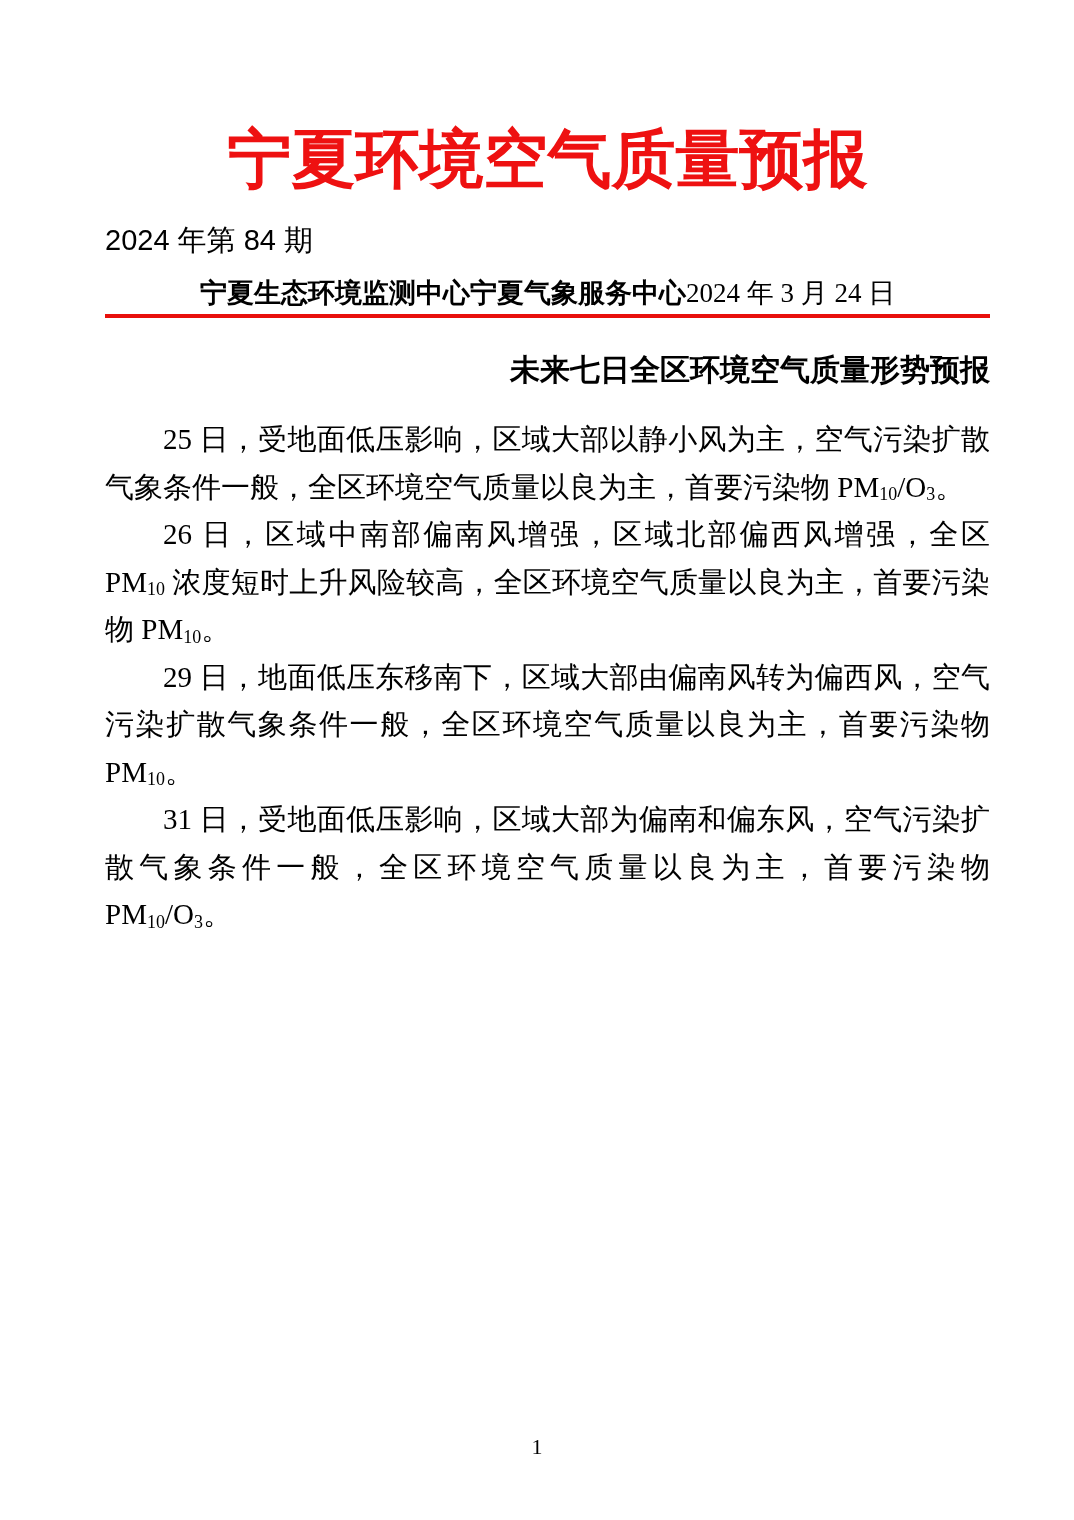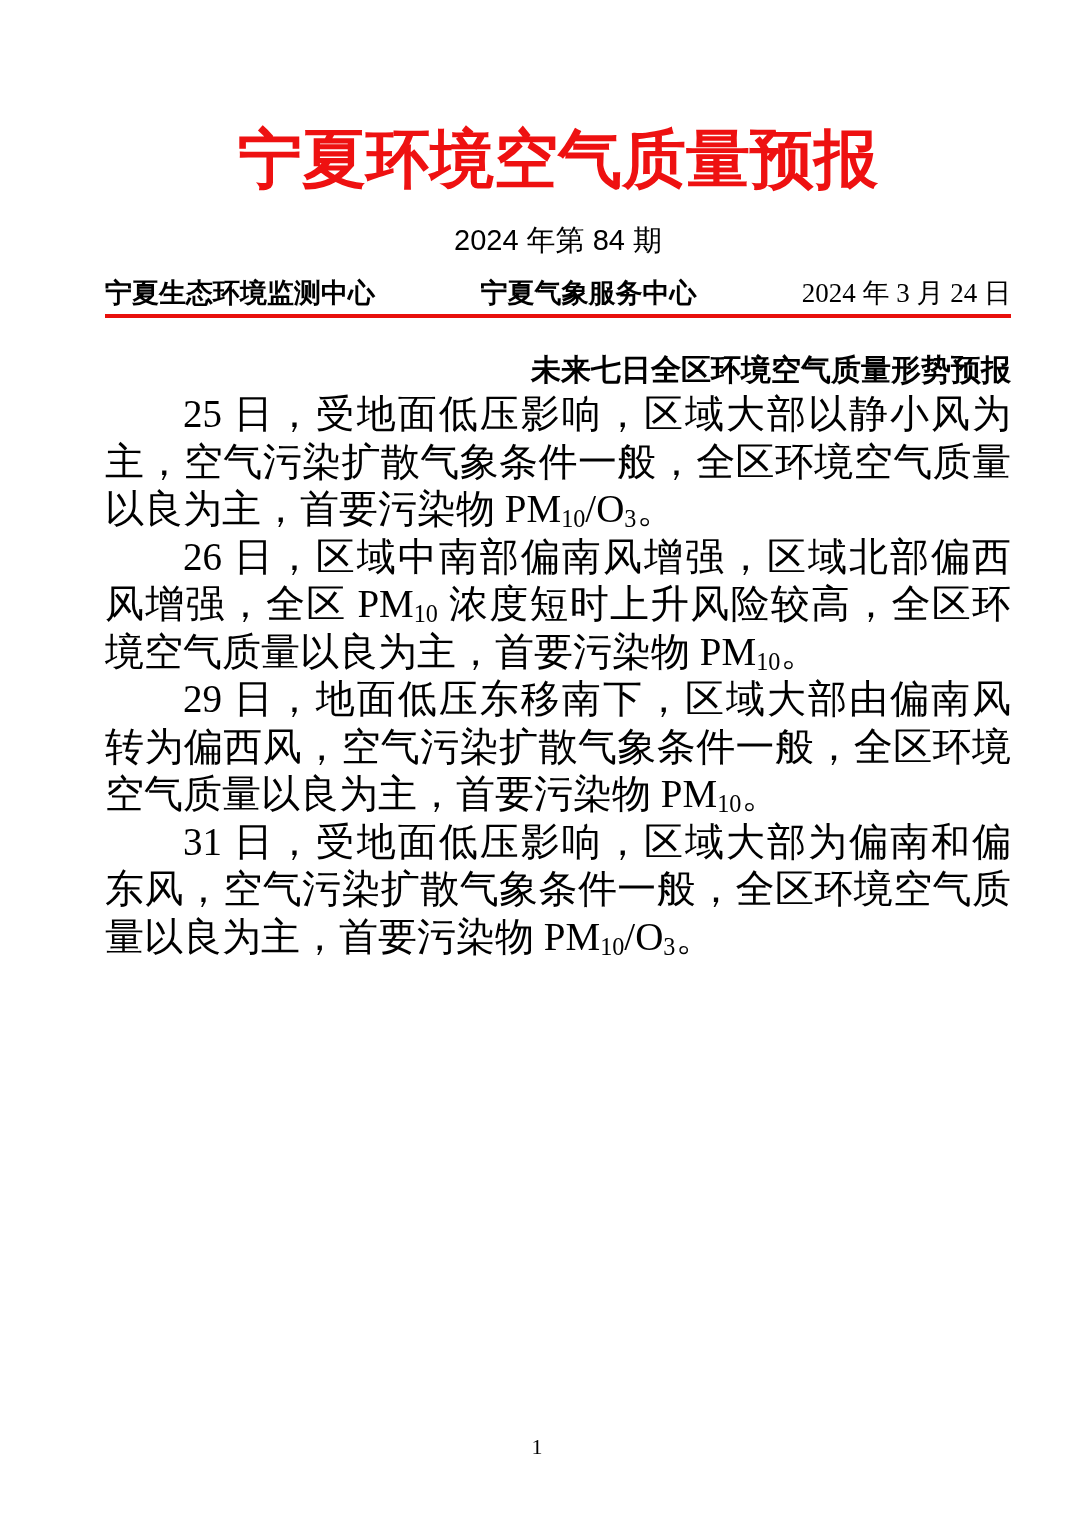--- a/index.html
+++ b/index.html
@@ -3,46 +3,46 @@
 <meta charset="utf-8">
 <style>
   html, body { margin: 0; padding: 0; background: #ffffff; }
   .page {
     position: relative;
     width: 1074px;
     height: 1520px;
     margin: 0 auto;
     background: #ffffff;
     box-sizing: border-box;
-    padding: 118px 63px 0 105px;
+    padding: 118px 84px 0 105px;
     font-family: "Liberation Serif", "DejaVu Serif", serif;
     color: #000000;
     overflow: hidden;
   }
   .doc-title {
     margin: 0;
     text-align: center;
     font-size: 64px;
     font-weight: bold;
     line-height: 84px;
     color: #ee1111;
     font-family: "Liberation Serif", "DejaVu Serif", serif;
     white-space: nowrap;
   }
   .doc-issue {
     margin-top: 20px;
-    text-align: center;
+    text-align: left;
     font-size: 29px;
     line-height: 36px;
     font-family: "Liberation Sans", "DejaVu Sans", sans-serif;
   }
   .header-row {
     margin-top: 20px;
     display: flex;
-    justify-content: space-between;
+    justify-content: center;
     align-items: baseline;
     font-family: "Liberation Sans", "DejaVu Sans", sans-serif;
     font-weight: bold;
     font-size: 27px;
     line-height: 30px;
     padding-bottom: 6px;
     border-bottom: 4px solid #e8100c;
   }
   .header-date {
     font-family: "Liberation Serif", "DejaVu Serif", serif;
@@ -51,21 +51,22 @@
   .section-title {
     margin: 32px 0 0 0;
     text-align: right;
     font-size: 30px;
     font-weight: bold;
     line-height: 40px;
     font-family: "Liberation Serif", "DejaVu Serif", serif;
     white-space: nowrap;
   }
   .body-text {
-    font-size: 39px;
+    margin-top: 26px;
+    font-size: 29px;
     line-height: 47.5px;
     text-align: justify;
   }
   .body-text p {
     margin: 0;
     text-indent: 2em;
   }
   .body-text sub {
     font-size: 0.62em;
     line-height: 0;

